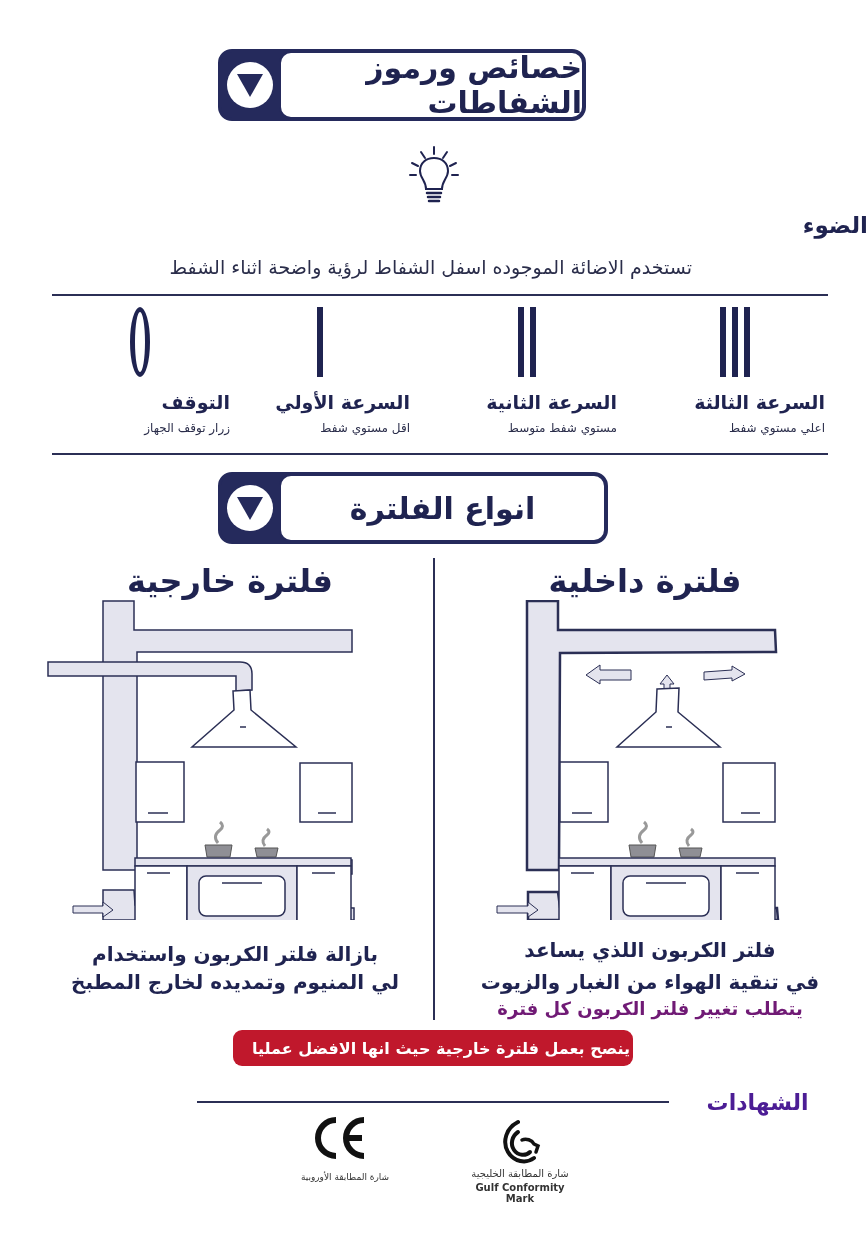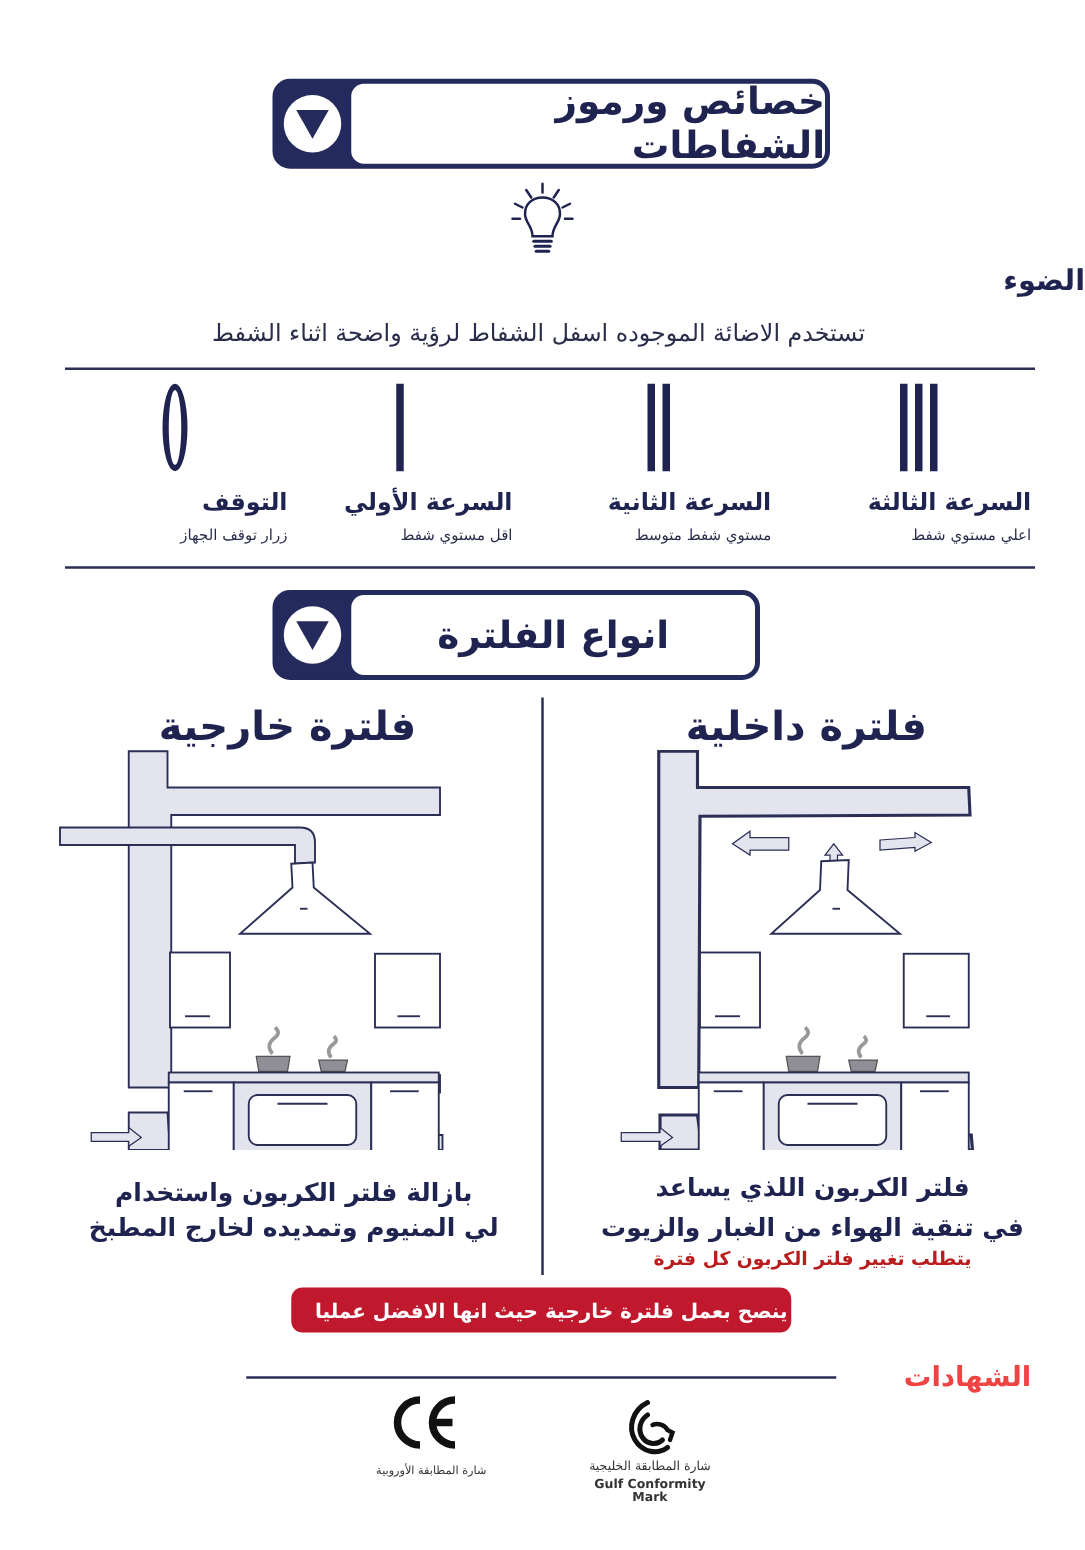--- a/index.html
+++ b/index.html
@@ -30,34 +30,34 @@
 
   .speed-col { position: absolute; width: 180px; direction: rtl; }
   .speed-col .sym { height: 72px; display: flex; justify-content: center; align-items: flex-end; gap: 6px; }
   .speed-col .bar { width: 6px; height: 70px; background: #1f2350; }
   .speed-col .zero { width: 20px; height: 70px; border: 5px solid #1f2350; border-radius: 50%; }
   .speed-col .title { font-weight: bold; font-size: 19px; margin-top: 14px; }
   .speed-col .desc { font-size: 12px; margin-top: 8px; color: #2a2d4a; }
 
   .filter-title { position: absolute; font-weight: bold; font-size: 32px; direction: rtl; text-align: center; color: #1f2350; }
   .filter-desc { position: absolute; font-weight: bold; font-size: 20px; direction: rtl; text-align: center; line-height: 28px; color: #1f2350; }
-  .filter-note { position: absolute; font-weight: bold; font-size: 15px; direction: rtl; text-align: center; color: #b91c1c; }
+  .filter-note { position: absolute; font-weight: bold; font-size: 18px; direction: rtl; text-align: center; color: #701a75; }
 
   .red-banner {
     position: absolute; left: 233px; top: 1030px; width: 400px; height: 36px;
     background: #c0182c; border-radius: 9px; color: #fff; font-weight: bold;
     font-size: 16px; display: flex; align-items: center; justify-content: center; direction: rtl; padding-left: 16px;
   }
 
   .cert-label { position: absolute; font-size: 9px; color: #333; text-align: center; direction: rtl; }
 </style>
 </head>
 <body>
 
-<div class="pill" style="left:218px; top:63px; width:446px;">
+<div class="pill" style="left:218px; top:49px; width:368px;">
   <div class="pill-icon">
     <svg width="30" height="28" viewBox="0 0 30 28">
         <polygon points="2,3 28,3 15,26" fill="#252a5c"></polygon>
       </svg>
   </div>
   <div class="pill-body">خصائص ورموز الشفاطات</div>
 </div>
 
 <div class="abs" style="left:404px; top:145px; width:60px; height:62px;">
   <svg width="60" height="62" viewBox="0 0 60 62" fill="none" stroke="#1f2350" stroke-width="2" stroke-linecap="round">
@@ -219,21 +219,21 @@
     </g>
     <path d="M57,306 L88,306 L88,302 L98,310 L88,317 L88,313 L57,313 Z" fill="#e4e4ee" stroke="#2b2f55" stroke-width="1"></path>
   </svg>
 </div>
 <div class="filter-desc" style="left:450px; width:400px; top:888px;margin-top:48px;">فلتر  الكربون اللذي يساعد</div>
 <div class="filter-desc" style="left:450px; width:400px; top:968px;">في تنقية الهواء من الغبار والزيوت</div>
 <div class="filter-note" style="left:460px; width:380px; top:998px;">يتطلب تغيير فلتر الكربون كل فترة</div>
 
 <div class="red-banner">ينصح بعمل فلترة خارجية حيث انها الافضل عمليا</div>
 
-<div class="abs" style="left:690px; top:1090px; width:135px; text-align:right; direction:rtl; font-size:22px; font-weight:bold; color:#ef4444;">الشهادات</div>
+<div class="abs" style="left:690px; top:1090px; width:135px; text-align:center; direction:rtl; font-size:22px; font-weight:bold; color:#4c1d95;">الشهادات</div>
 <div class="rule" style="left:197px; top:1101px; width:472px; height:2px;"></div>
 
 <div class="abs" style="left:496px; top:1118px; width:50px; height:48px;">
   <svg width="50" height="48" viewBox="0 0 50 48" fill="none" stroke="#111" stroke-linecap="round">
     <path d="M22,4 C10,10 6,24 12,34 C18,44 30,46 38,40" stroke-width="4"></path>
     <path d="M22,14 C16,18 14,26 18,32 C22,38 30,38 34,34" stroke-width="4"></path>
     <path d="M26,22 C30,20 36,22 38,26 L42,28 L40,34" stroke-width="3.5"></path>
   </svg>
 </div>
 <div class="cert-label" style="left:460px; top:1168px; width:120px; font-size:10px;">شارة المطابقة الخليجية</div>

